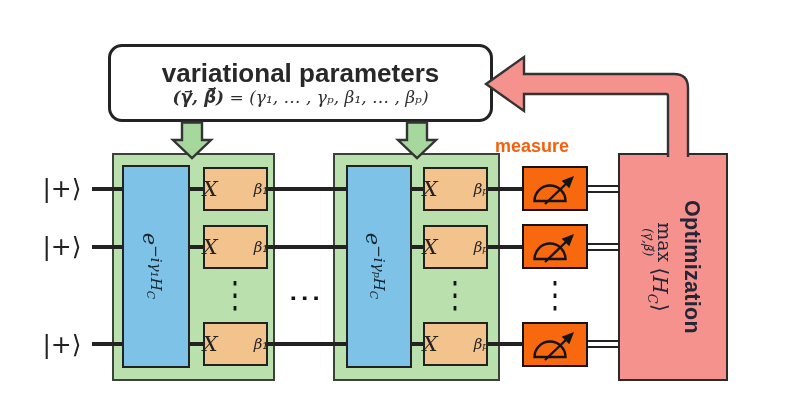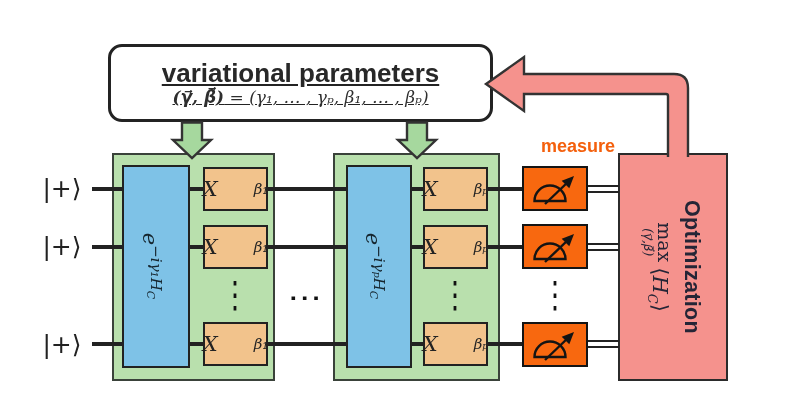--- a/index.html
+++ b/index.html
@@ -3,42 +3,42 @@
 <meta charset="utf-8">
 <style>
   html,body{margin:0;padding:0;background:#ffffff;}
   #canvas{position:relative;width:788px;height:402px;background:#ffffff;overflow:hidden;
           font-family:"Liberation Sans", sans-serif;color:#232323;}
   .abs{position:absolute;box-sizing:border-box;}
   
   .gblock{background:#b9e0ad;border:2.5px solid #3a423a;}
   .optbox{background:#f5928d;border:2.8px solid #2b2b2b;}
   .varbox{background:#ffffff;border:3px solid #232323;border-radius:14px;
-          display:flex;flex-direction:column;align-items:center;justify-content:center;gap:1px;z-index:20;text-decoration:underline;}
+          display:flex;flex-direction:column;align-items:center;justify-content:center;gap:1px;z-index:20;}
   
   .wire{position:absolute;height:4px;background:#222;z-index:5;}
   .dwire{position:absolute;height:8px;border-top:2.2px solid #222;border-bottom:2.2px solid #222;box-sizing:border-box;z-index:5;}
   
   .bluebox{background:#7ec2e7;border:2.5px solid #222;z-index:10;}
   .xbox{background:#f2c38c;border:2.5px solid #222;z-index:10;display:flex;align-items:center;justify-content:center;
         font-size:21px;}
   .gauge{background:#f8680f;border:2.6px solid #141414;z-index:10;display:flex;align-items:center;justify-content:center;}
   
   .it{font-style:italic;font-family:"DejaVu Serif","DejaVu Sans",serif;}
   .bit{font-style:italic;font-weight:bold;font-family:"DejaVu Serif","DejaVu Sans",serif;}
   .rot90{transform:rotate(90deg);}
   .vartitle{font-weight:bold;font-size:26px;color:#282828;line-height:1.1;}
   .varformula{font-size:17px;color:#2e2e2e;font-family:"DejaVu Serif","DejaVu Sans",serif;line-height:1.1;}
   .qubit{position:absolute;width:52px;height:30px;text-align:center;font-size:25px;line-height:30px;
          font-family:"DejaVu Sans",sans-serif;color:#222;z-index:6;}
   .utext{position:absolute;text-align:center;font-size:21px;color:#15252e;z-index:12;}
   .utext sup{font-size:15px;}
   .utext .expsub{font-size:11px;}
   .xbox sub{font-size:15px;margin-left:36px;}
-  .measlabel{position:absolute;text-align:right;font-weight:bold;font-size:18px;color:#f4600d;z-index:12;}
+  .measlabel{position:absolute;text-align:left;font-weight:bold;font-size:18px;color:#f4600d;z-index:12;}
   .opttext{position:absolute;display:flex;flex-direction:column;align-items:center;justify-content:center;
            gap:5px;z-index:12;color:#252536;}
   .optline1{font-weight:bold;font-size:21.5px;letter-spacing:0.3px;}
   .optline2{display:flex;align-items:center;justify-content:center;gap:5px;font-family:"DejaVu Serif","DejaVu Sans",serif;}
   .maxstack{display:flex;flex-direction:column;align-items:center;}
   .maxword{font-size:19px;line-height:1;}
   .maxsub{font-size:12px;line-height:1;margin-top:1px;font-style:italic;}
   .expect{font-size:21px;line-height:1;}
   .expect sub{font-size:13px;}
   .vdots{position:absolute;text-align:center;font-size:27px;color:#111;transform:scaleY(1.35);z-index:12;

